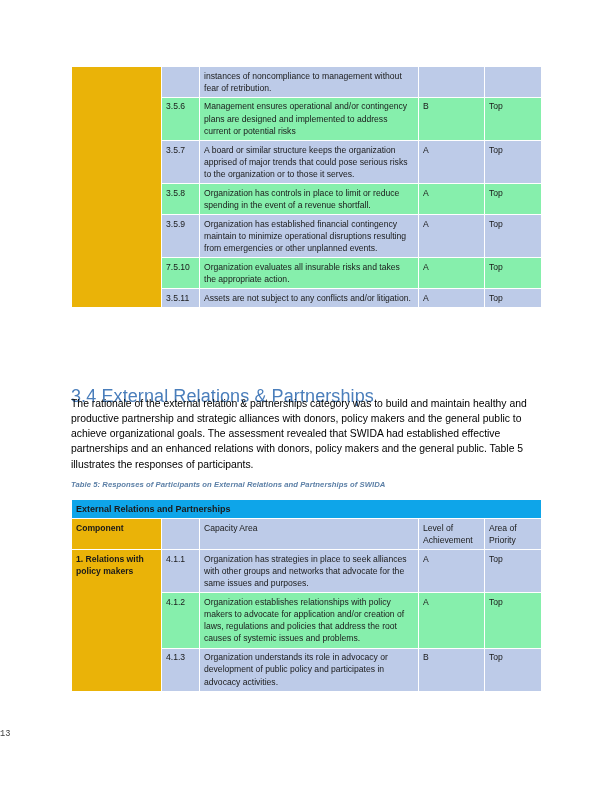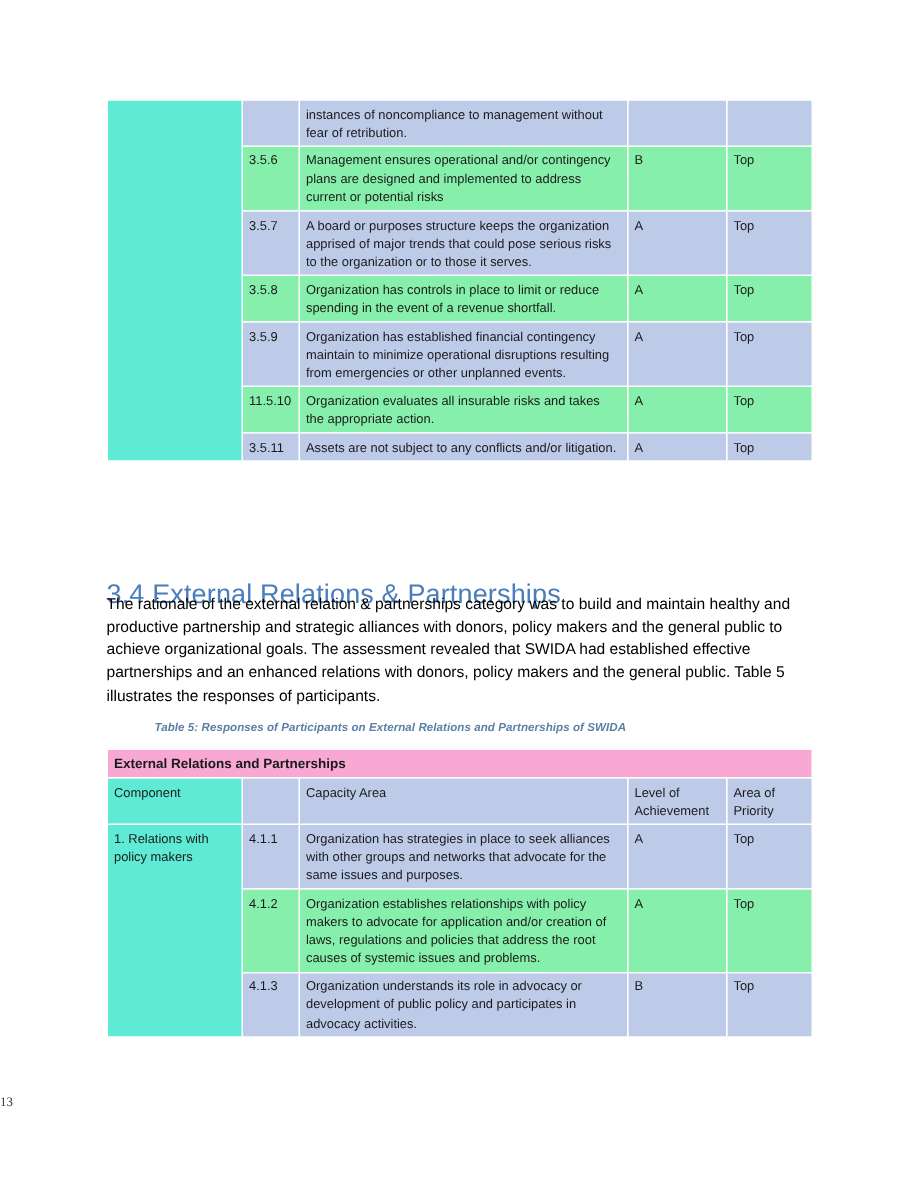--- a/index.html
+++ b/index.html
@@ -41,21 +41,21 @@
   }
 
   
   .col-comp   { width: 90px; }
   .col-num    { width: 38px; }
   .col-cap    { width: 219px; }
   .col-level  { width: 66px; }
   .col-area   { width: 57px; }
 
   
-  .fill-blue   { background: #5eead4; color: #ffffff; font-weight: normal; }
+  .fill-blue   { background: #eab308; color: #ffffff; font-weight: bold; }
   .fill-dark   { background: #bdcbe8; }
   .fill-light  { background: #86efac; }
 
   
   #table-risk-wrap {
     position: absolute;
     left: 71px;
     top: 66px;
     width: 470px;
   }
@@ -88,53 +88,52 @@
   .table-caption {
     position: absolute;
     left: 71px;
     top: 480px;
     width: 470px;
     font-size: 7.7px;
     font-style: italic;
     font-weight: bold;
     color: #5b7fa6;
     letter-spacing: 0.05px;
-    margin-left: 32px;
   }
 
   
   #table-ext-wrap {
     position: absolute;
     left: 71px;
     top: 499px;
     width: 470px;
   }
 
   .banner-cell {
-    background: #f9a8d4;
+    background: #0ea5e9;
     color: #ffffff;
     font-weight: bold;
     font-size: 9px;
     padding: 3px 5px 3.5px 5px;
   }
 
   .hdr-light {
     background: #bdcbe8;
     color: #1a1a1a;
   }
 
   
   .page-number {
     position: absolute;
     left: 0;
     top: 729px;
     width: 612px;
     font-size: 8.6px;
     color: #3b3b3b;
-    font-family: Liberation Serif, serif;
+    font-family: Liberation Mono, monospace;
   }
 </style>
 </head>
 <body>
 
 <div class="page">
 
   <div id="table-risk-wrap">
     <table class="doc-table">
       <colgroup>
@@ -156,41 +155,41 @@
 
         <tr>
           <td class="fill-light">3.5.6</td>
           <td class="fill-light">Management ensures operational and/or contingency plans are designed and implemented to address current or potential risks</td>
           <td class="fill-light">B</td>
           <td class="fill-light">Top</td>
         </tr>
 
         <tr>
           <td class="fill-dark">3.5.7</td>
-          <td class="fill-dark">A board or purposes structure keeps the organization apprised of major trends that could pose serious risks to the organization or to those it serves.</td>
+          <td class="fill-dark">A board or similar structure keeps the organization apprised of major trends that could pose serious risks to the organization or to those it serves.</td>
           <td class="fill-dark">A</td>
           <td class="fill-dark">Top</td>
         </tr>
 
         <tr>
           <td class="fill-light">3.5.8</td>
           <td class="fill-light">Organization has controls in place to limit or reduce spending in the event of a revenue shortfall.</td>
           <td class="fill-light">A</td>
           <td class="fill-light">Top</td>
         </tr>
 
         <tr>
           <td class="fill-dark">3.5.9</td>
           <td class="fill-dark">Organization has established financial contingency maintain to minimize operational disruptions resulting from emergencies or other unplanned events.</td>
           <td class="fill-dark">A</td>
           <td class="fill-dark">Top</td>
         </tr>
 
         <tr>
-          <td class="fill-light">11.5.10</td>
+          <td class="fill-light">7.5.10</td>
           <td class="fill-light">Organization evaluates all insurable risks and takes the appropriate action.</td>
           <td class="fill-light">A</td>
           <td class="fill-light">Top</td>
         </tr>
 
         <tr>
           <td class="fill-dark">3.5.11</td>
           <td class="fill-dark">Assets are not subject to any conflicts and/or litigation.</td>
           <td class="fill-dark">A</td>
           <td class="fill-dark">Top</td>

